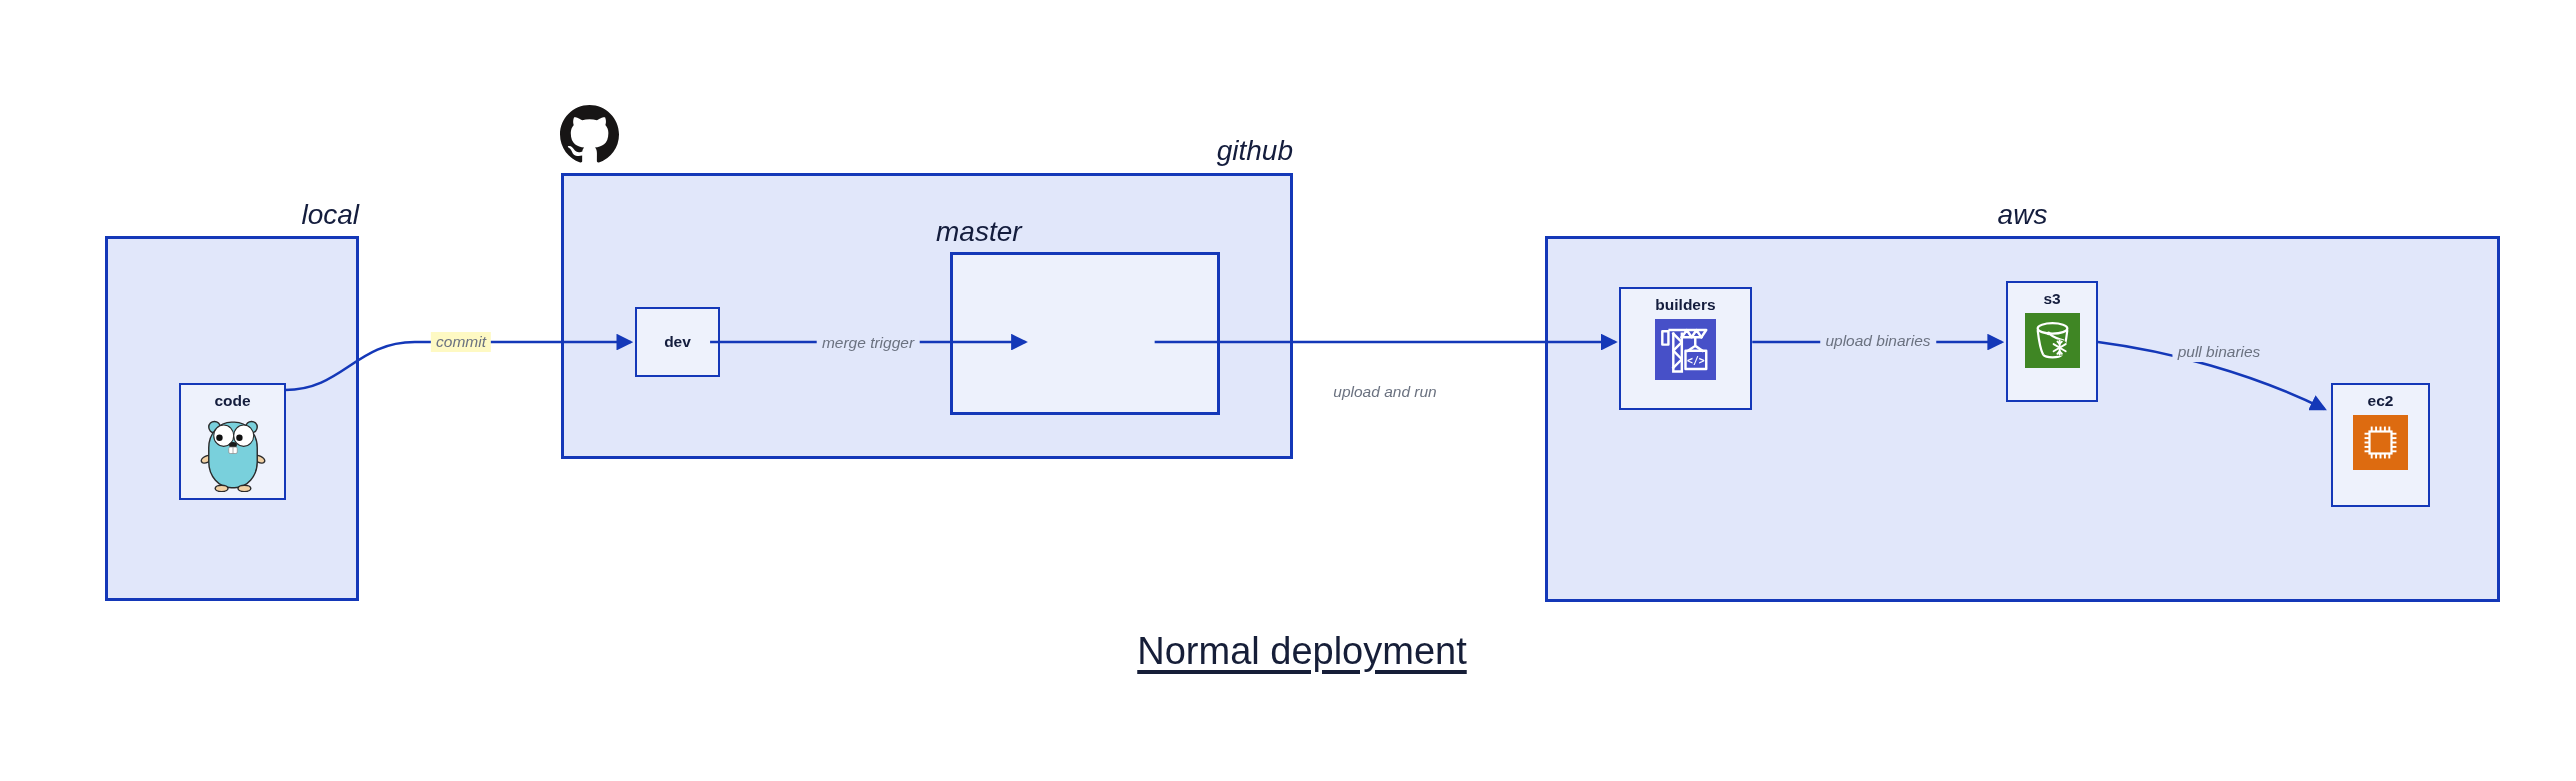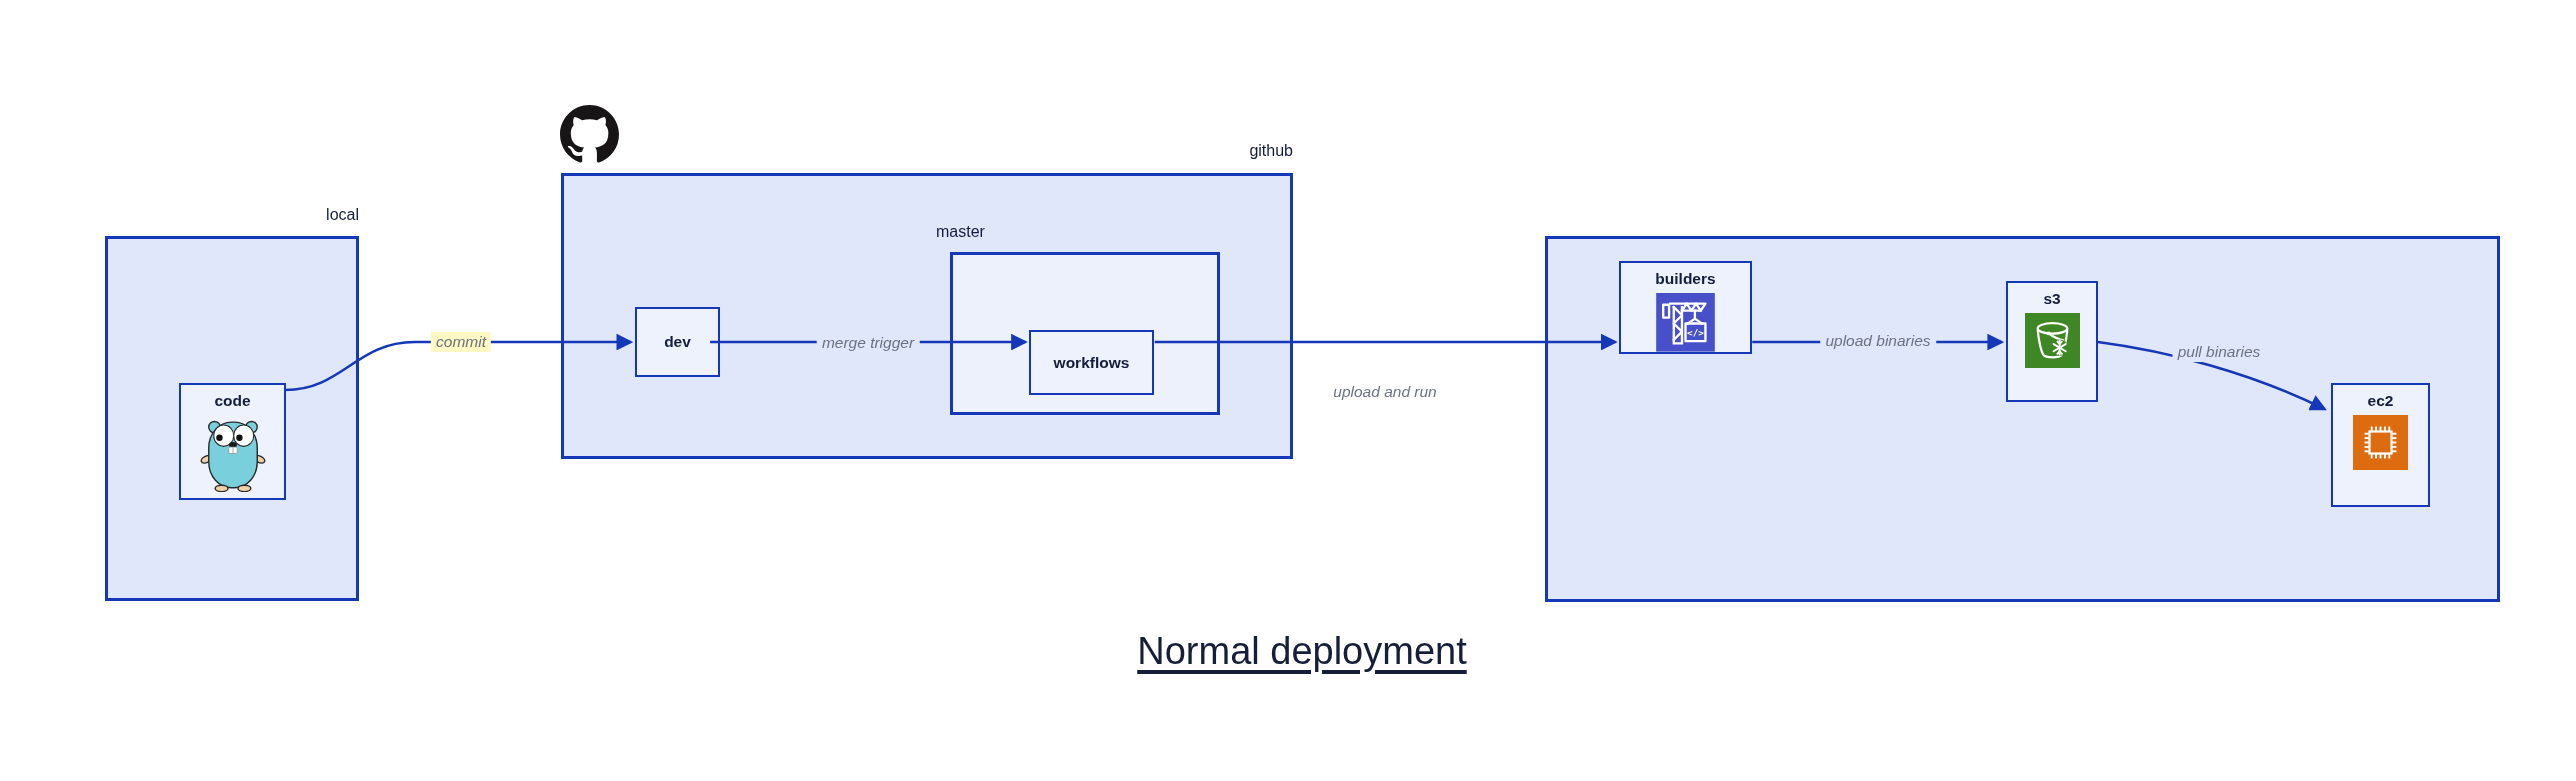--- a/index.html
+++ b/index.html
@@ -9,22 +9,22 @@
     font-family:"Liberation Sans", sans-serif;
   }
   .canvas{position:absolute;left:0;top:0;width:2604px;height:781px;}
   .container-box{
     position:absolute;box-sizing:border-box;
     border:3.1px solid var(--border-blue,#1438b8);
     background:var(--container-fill,#e1e7fa);
   }
   .container-box.inner{background:var(--inner-fill,#edf1fc);}
   .container-label{
-    position:absolute;font-size:16px;line-height:27px;
-    color:var(--text-navy,#141d3d);white-space:nowrap;
+    position:absolute;font-size:28px;line-height:27px;
+    color:var(--text-navy,#141d3d);white-space:nowrap;font-style:italic;
   }
   .node{
     position:absolute;box-sizing:border-box;
     border:2.6px solid var(--border-blue,#1438b8);
     background:var(--node-fill,#eef2fc);
     display:flex;flex-direction:column;align-items:center;
   }
   .node .node-label{
     font-size:15.5px;font-weight:bold;color:var(--text-navy,#141d3d);
     padding-top:7.2px;white-space:nowrap;
@@ -58,20 +58,21 @@
   <div class="container-label" style="left:1087px;top:137px;width:206px;text-align:right;">github</div>
   <div class="container-box" style="left:561px;top:173px;width:732px;height:286px;"></div>
 
   <svg class="octocat" width="59" height="59" viewBox="0 0 16 16">
     <path fill="var(--octocat-black,#171515)" fill-rule="evenodd" d="M8 0C3.58 0 0 3.58 0 8c0 3.54 2.29 6.53 5.47 7.59.4.07.55-.17.55-.38 0-.19-.01-.82-.01-1.49-2.01.37-2.53-.49-2.69-.94-.09-.23-.48-.94-.82-1.13-.28-.15-.68-.52-.01-.53.63-.01 1.08.58 1.23.82.72 1.21 1.87.87 2.33.66.07-.52.28-.87.51-1.07-1.78-.2-3.64-.89-3.64-3.95 0-.87.31-1.59.82-2.15-.08-.2-.36-1.02.08-2.12 0 0 .67-.21 2.2.82.64-.18 1.32-.27 2-.27s1.36.09 2 .27c1.53-1.04 2.2-.82 2.2-.82.44 1.1.16 1.92.08 2.12.51.56.82 1.27.82 2.15 0 3.07-1.87 3.75-3.65 3.95.29.25.54.73.54 1.48 0 1.07-.01 1.93-.01 2.2 0 .21.15.46.55.38A8.012 8.012 0 0 0 16 8c0-4.42-3.58-8-8-8z"></path>
   </svg>
 
   <div class="container-label" style="left:936px;top:218px;width:270px;text-align:left;">master</div>
   <div class="container-box inner" style="left:950px;top:252px;width:270px;height:163px;"></div>
 
+  <div class="container-label" style="left:1545px;top:201px;width:955px;text-align:center;">aws</div>
   <div class="container-box" style="left:1545px;top:236px;width:955px;height:366px;"></div>
 
   <div class="node" style="left:179px;top:383px;width:107px;height:117px;">
     <div class="node-label">code</div>
     <svg class="icon-tile" width="72" height="77" viewBox="0 0 100 108">
       <g stroke="#2b2b2b" stroke-width="2">
         <circle cx="24" cy="17" r="8" fill="var(--gopher-teal,#79d0dc)"></circle>
         <circle cx="76" cy="17" r="8" fill="var(--gopher-teal,#79d0dc)"></circle>
         <ellipse cx="13" cy="62" rx="8" ry="4.5" fill="var(--gopher-tan,#f2d1a4)" transform="rotate(-25 13 62)"></ellipse>
         <ellipse cx="87" cy="62" rx="8" ry="4.5" fill="var(--gopher-tan,#f2d1a4)" transform="rotate(25 87 62)"></ellipse>
@@ -90,25 +91,22 @@
         <rect x="44" y="45" width="12" height="9" rx="2" fill="#ffffff"></rect>
         <line x1="50" y1="45" x2="50" y2="54"></line>
       </g>
     </svg>
   </div>
 
   <div class="node centered" style="left:635px;top:307px;width:85px;height:70px;">
     <div class="node-label">dev</div>
   </div>
 
-  <div class="node centered" style="left:1029px;top:330px;width:125px;height:65px;">
-    <div class="node-label">workflows</div>
-  </div>
-
-  <div class="node" style="left:1619px;top:261px;width:133px;height:93px;">
+
+  <div class="node" style="left:1619px;top:287px;width:133px;height:123px;">
     <div class="node-label">builders</div>
     <svg class="icon-tile" width="61" height="61" viewBox="0 0 100 100">
       <rect x="0" y="0" width="100" height="100" fill="var(--builders-bg,#4750c8)"></rect>
       <g stroke="#ffffff" stroke-width="4" fill="none" stroke-linejoin="round" stroke-linecap="square">
         <rect x="12" y="20" width="10" height="22"></rect>
         <path d="M30 24 V86 M44 24 V86 M30 86 H44"></path>
         <path d="M30 24 L44 38 L30 52 L44 66 L30 80"></path>
         <path d="M24 18 H84 L76 30 H44"></path>
         <path d="M44 30 L52 18 L60 30 L68 18 L76 30"></path>
         <path d="M66 30 V44 M66 44 L54 52 M66 44 L78 52"></path>

